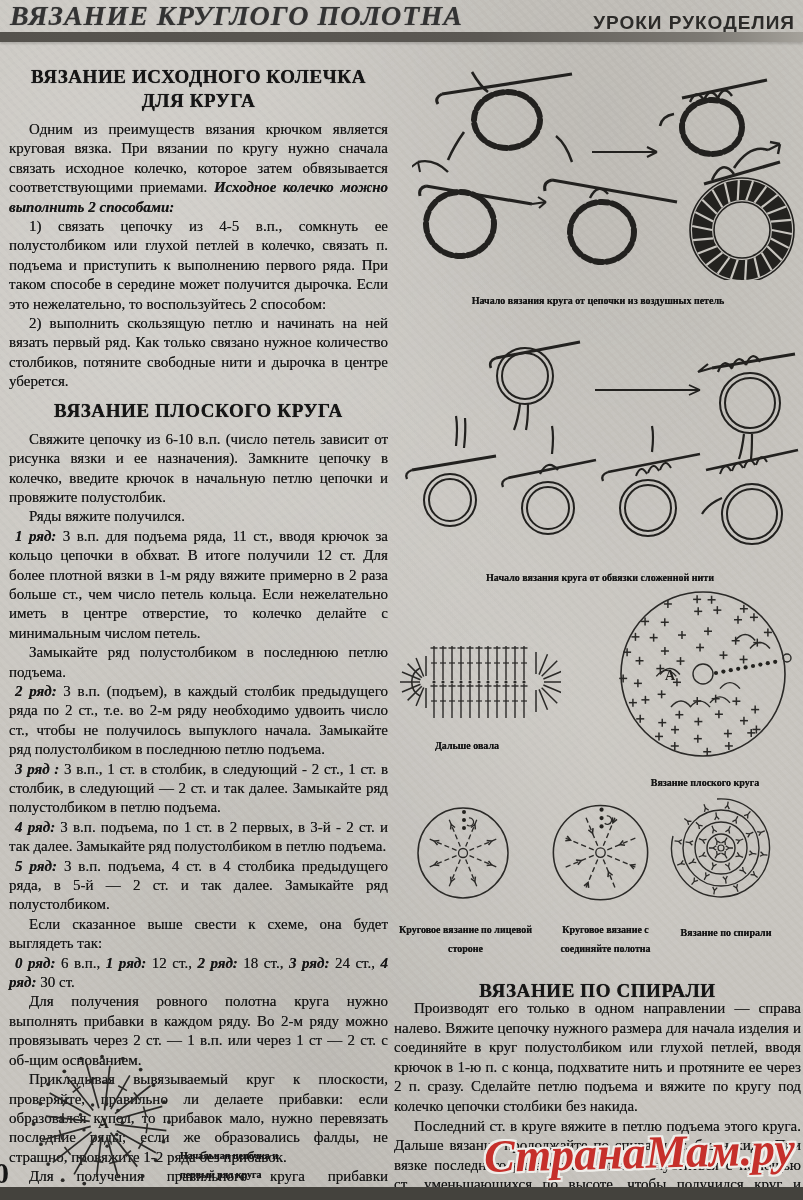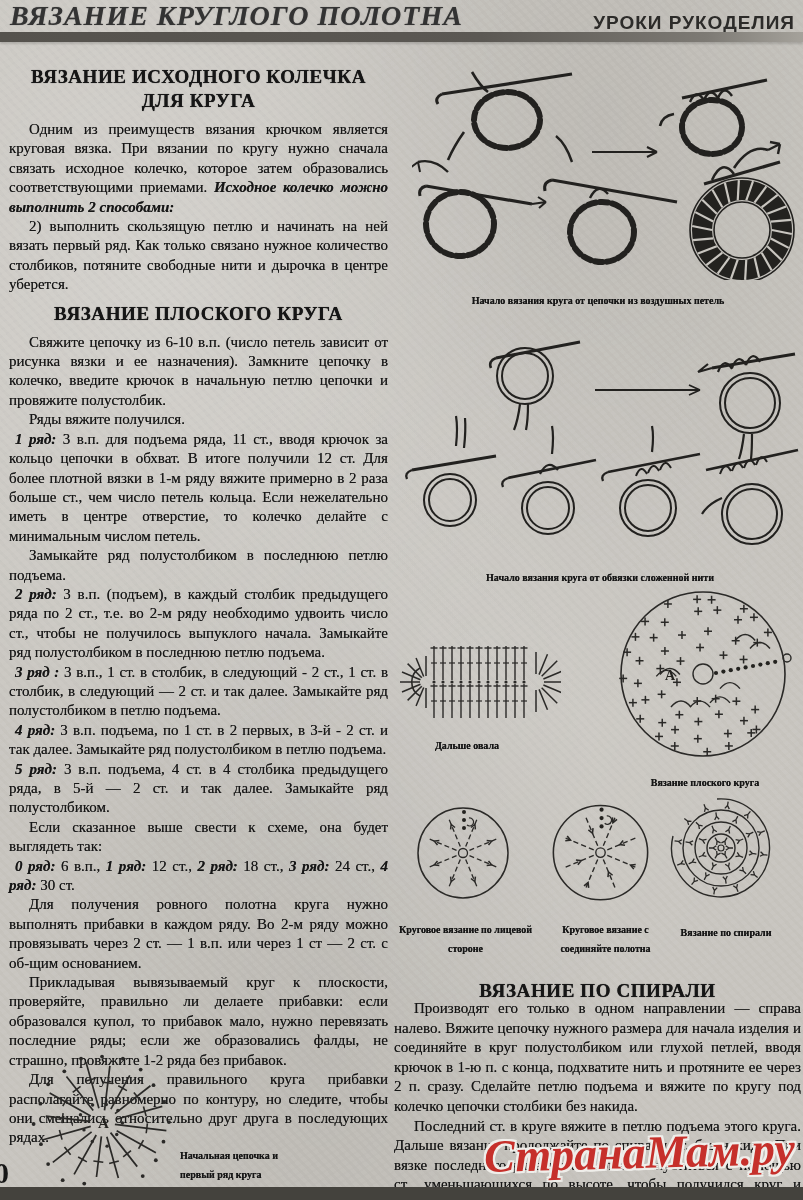--- a/index.html
+++ b/index.html
@@ -57,21 +57,22 @@
 
 <div id="page">
   <div class="texture"></div>
 
   <div class="page-title">ВЯЗАНИЕ КРУГЛОГО ПОЛОТНА</div>
   <div class="rubric">УРОКИ РУКОДЕЛИЯ</div>
   <div class="top-rule"></div>
 
   <div class="col-left">
     <h2>ВЯЗАНИЕ  ИСХОДНОГО КОЛЕЧКА ДЛЯ КРУГА</h2>
-    <p><span>Одним из преимуществ вязания крючком является круговая вязка. При вязании по кругу нужно сначала связать исходное колечко, которое затем образовались соответствующими приемами. </span><span class="em">Исходное колечко можно выполнить 2 способами:</span></p>
+    <p><span>Одним из преимуществ вязания крючком является круговая вязка. При вязании по кругу нужно сначала связать исходное колечко, которое затем обвязывается соответствующими приемами. </span><span class="em">Исходное колечко можно выполнить 2 способами:</span></p>
+    <p>1) связать цепочку из 4-5 в.п., сомкнуть ее полустолбиком или глухой петлей в колечко, связать п. подъема и приступить к выполнению первого ряда. При таком способе в середине может получится дырочка. Если это нежелательно, то воспользуйтесь 2 способом:</p>
     <p>2) выполнить скользящую петлю и начинать на ней вязать первый ряд. Как только связано нужное количество столбиков, потяните свободные нити и дырочка в центре уберется.</p>
 
     <h2>ВЯЗАНИЕ ПЛОСКОГО КРУГА</h2>
     <p>Свяжите цепочку из 6-10 в.п. (число петель зависит от рисунка вязки и ее назначения). Замкните цепочку в колечко, введите крючок в начальную петлю цепочки и провяжите полустолбик.</p>
     <p>Ряды вяжите получился.</p>
     <p class="row"><span class="lead">1 ряд:</span><span> 3 в.п. для подъема ряда, 11 ст., вводя крючок за кольцо цепочки в обхват. В итоге получили 12 ст. Для более плотной вязки в 1-м ряду вяжите примерно в 2 раза больше ст., чем число петель кольца. Если нежелательно иметь в центре отверстие, то колечко делайте с минимальным числом петель.</span></p>
     <p>Замыкайте ряд полустолбиком в последнюю петлю подъема.</p>
     <p class="row"><span class="lead">2 ряд:</span><span> 3 в.п. (подъем), в каждый столбик предыдущего ряда по 2 ст., т.е. во 2-м ряду необходимо удвоить число ст., чтобы не получилось выпуклого начала. Замыкайте ряд полустолбиком в последнюю петлю подъема.</span></p>
     <p class="row"><span class="lead">3 ряд :</span><span> 3 в.п., 1 ст. в столбик, в следующий - 2 ст., 1 ст. в столбик, в следующий — 2 ст. и так далее. Замыкайте ряд полустолбиком в петлю подъема.</span></p>
     <p class="row"><span class="lead">4 ряд:</span><span> 3 в.п. подъема, по 1 ст. в 2 первых, в 3-й - 2 ст. и так далее. Замыкайте ряд полустолбиком в петлю подъема.</span></p>

